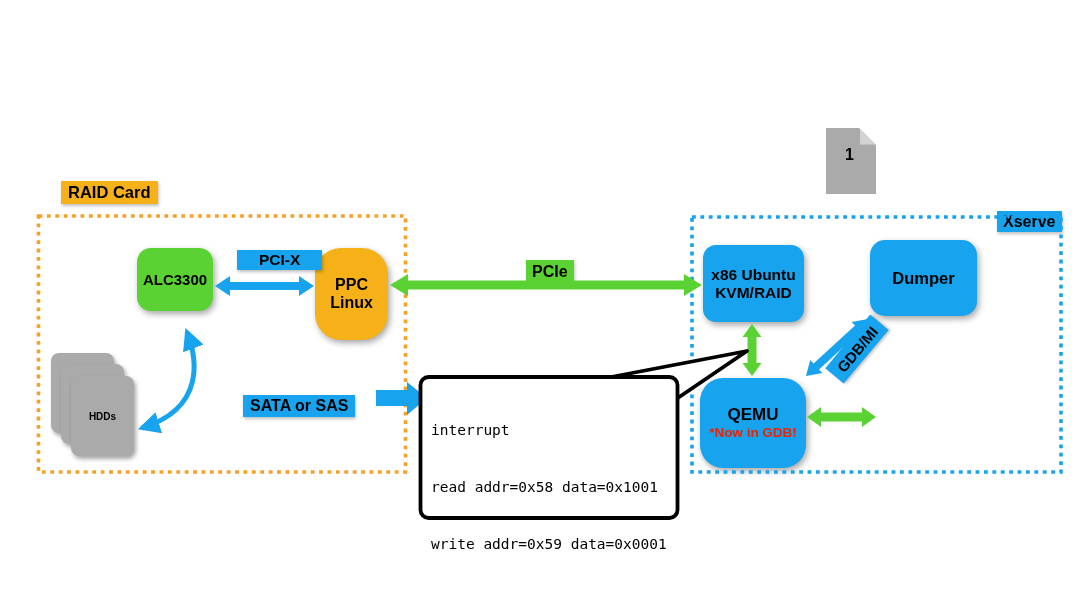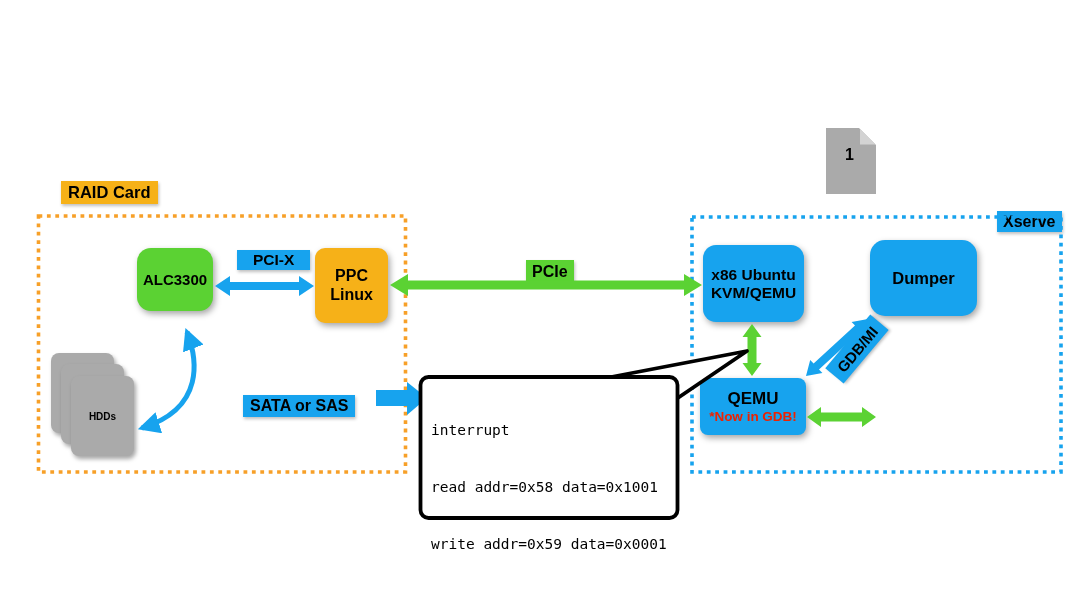--- a/index.html
+++ b/index.html
@@ -43,47 +43,47 @@
 <body>
 
 <div class="stage">
 
   <div class="tag orange" style="left:29px;top:181px;height:23px;padding:0 7px;font-size:16.5px;margin-left:32px;">RAID Card</div>
   <div class="tag blue" style="left:997px;top:186px;height:21px;padding:0 6px;font-size:16px;margin-top:25px;">Xserve</div>
 
   <div class="node green" style="left:137px;top:248px;width:76px;height:63px;border-radius:14px;font-size:15px;">
     <span>ALC3300</span>
   </div>
-  <div class="tag blue" style="left:237px;top:250px;height:20px;padding:0 16px;font-size:15.5px;">PCI-X</div>
-  <div class="node orange" style="left:315px;top:248px;width:73px;height:75px;border-radius:10px;font-size:16px;">
+  <div class="tag blue" style="left:237px;top:250px;height:20px;padding:0 22px;font-size:15.5px;">PCI-X</div>
+  <div class="node orange" style="left:315px;top:248px;width:73px;height:92px;border-radius:26px;font-size:16px;">
     <span>PPC</span>
     <span>Linux</span>
   </div>
 
   <div style="left:0;top:0;z-index:1;">
     <div class="hdd" style="left:51px;top:353px;"></div>
     <div class="hdd" style="left:61px;top:364px;"></div>
     <div class="hdd" style="left:71px;top:376px;display:flex;align-items:center;justify-content:center;font-weight:bold;font-size:10px;">
       <span>HDDs</span>
     </div>
   </div>
 
   <div class="tag blue" style="left:207px;top:395px;height:22px;padding:0 7px;font-size:16px;margin-left:36px;">SATA or SAS</div>
 
   <div class="tag green" style="left:526px;top:247px;height:23px;padding:0 6px;font-size:16px;margin-top:13px;">PCIe</div>
 
   <div class="node blue" style="left:703px;top:245px;width:101px;height:77px;border-radius:13px;font-size:15.5px;justify-content:center;">
     <span>x86 Ubuntu</span>
-    <span>KVM/QEMU</span>
+    <span>KVM/RAID</span>
   </div>
   <div class="node blue" style="left:870px;top:240px;width:107px;height:76px;border-radius:15px;font-size:16.5px;">
     <span>Dumper</span>
   </div>
   <div class="tag blue" style="left:857px;top:349px;height:24px;padding:0 8px;font-size:15px;transform:translate(-50%,-50%) rotate(-50deg);">GDB/MI</div>
-  <div class="node blue" style="left:700px;top:378px;width:106px;height:57px;border-radius:8px;">
+  <div class="node blue" style="left:700px;top:378px;width:106px;height:90px;border-radius:23px;">
     <span style="font-size:17px;">QEMU</span>
     <span style="font-size:13.5px;color:var(--red);">*Now in GDB!</span>
   </div>
 
   <svg class="overlay" width="1080" height="608" viewBox="0 0 1080 608">
     <defs>
       <marker id="ah-end" viewBox="0 0 10 10" refX="8" refY="5" markerWidth="4.4" markerHeight="4.4" orient="auto">
         <path d="M0,0 L10,5 L0,10 Z" fill="#17A3EE"></path>
       </marker>
       <marker id="ah-start" viewBox="0 0 10 10" refX="8" refY="5" markerWidth="4.4" markerHeight="4.4" orient="auto-start-reverse">

